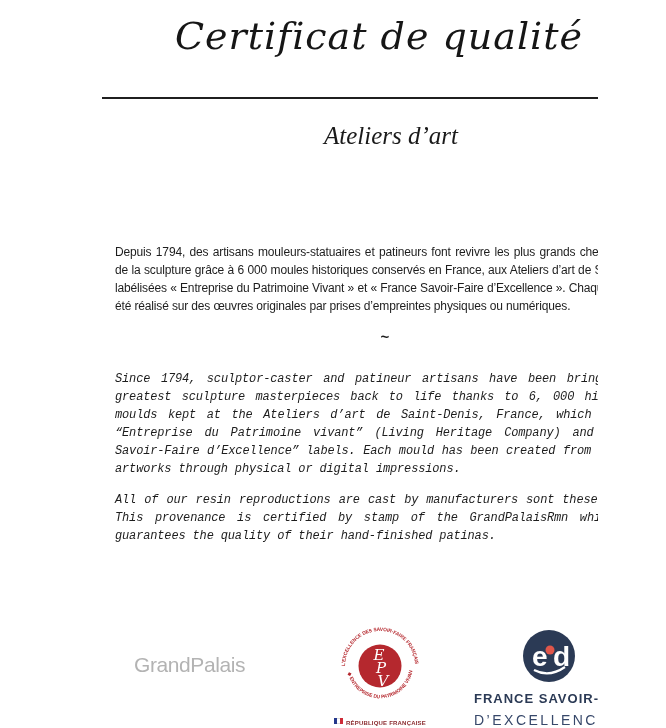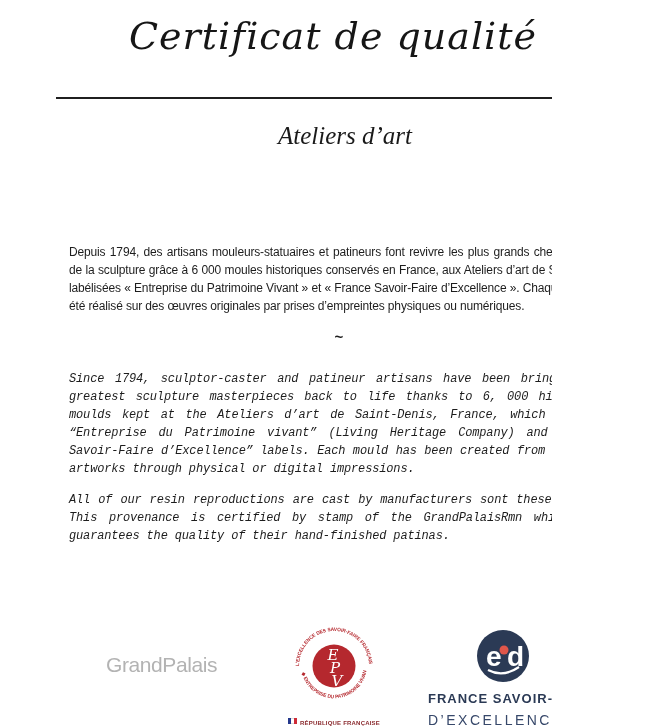--- a/index.html
+++ b/index.html
@@ -1,36 +1,36 @@
 <!DOCTYPE html>
 <html><head>
 <meta charset="utf-8">
 <style>
   html,body{margin:0;padding:0;background:#fff;}
   .page{position:relative;width:552px;height:728px;background:#ffffff;overflow:hidden;
-        font-family:"Liberation Sans",sans-serif;color:#1c1c1c;}
+        font-family:"Liberation Sans",sans-serif;color:#1c1c1c;margin-left:46px;}
 
   .title{position:absolute;top:14px;left:0;width:666px;text-align:center;margin:0;
          font-family:"DejaVu Serif",serif;font-style:italic;font-weight:500;
          font-size:38px;color:#161616;letter-spacing:1px;}
   .rule{position:absolute;top:97px;left:56px;width:573px;height:2px;background:#1f1f1f;}
 
   .sub{position:absolute;left:12px;width:666px;text-align:center;
        font-family:Liberation Serif, serif;font-style:italic;color:#1a1a1a;}
   .sub1{top:122px;font-size:25px;}
   .sub2{top:162px;font-size:27px;}
 
   .body{position:absolute;top:243px;left:69px;width:540px;
         font-size:12px;line-height:18px;letter-spacing:-0.15px;text-align:justify;color:#1d1d1d;}
   .body p{margin:0 0 13px 0;}
   .body p.en{font-style:italic;font-family:Liberation Mono, monospace;}
   .tilde{text-align:center;font-weight:700;font-size:15px;margin:2px 0 24px 0;letter-spacing:0;}
 
   
-  .logo-gp{position:absolute;left:106px;top:653px;white-space:nowrap;}
+  .logo-gp{position:absolute;left:88px;top:653px;white-space:nowrap;}
   .gp1{font-size:21px;font-weight:500;color:#b3b3b3;letter-spacing:-0.4px;line-height:23px;}
   .gp2{font-size:22px;font-weight:700;color:#0d0d0d;letter-spacing:-0.4px;line-height:23px;padding-left:16px;}
 
   
   .logo-epv{position:absolute;left:287px;top:626px;width:94px;text-align:center;}
   .epv-caption{margin-top:2px;font-size:6px;font-weight:700;color:#8a2a2e;
                letter-spacing:0.2px;white-space:nowrap;}
   .flag{display:inline-block;vertical-align:1px;margin-right:3px;}
   .flag span{display:inline-block;width:3px;height:6px;}
   .flag .b{background:#24388c;}

